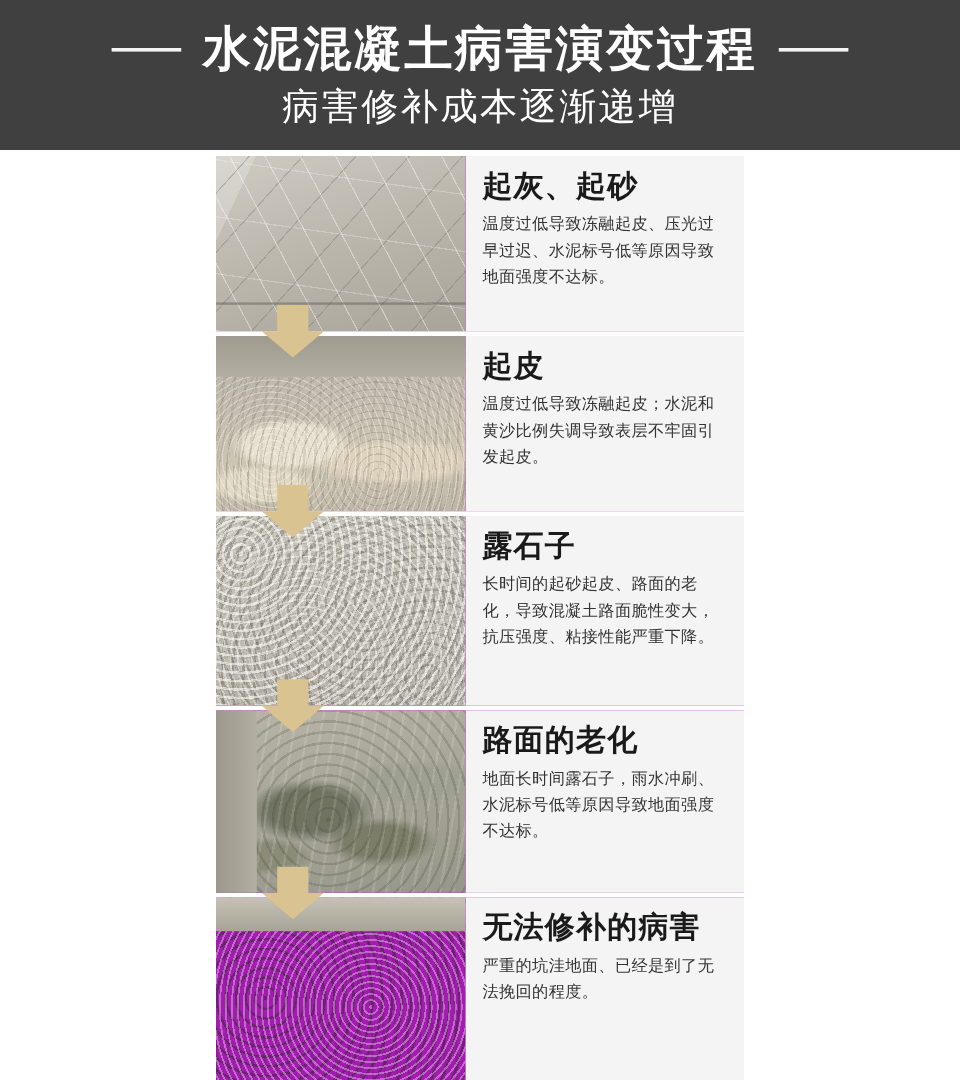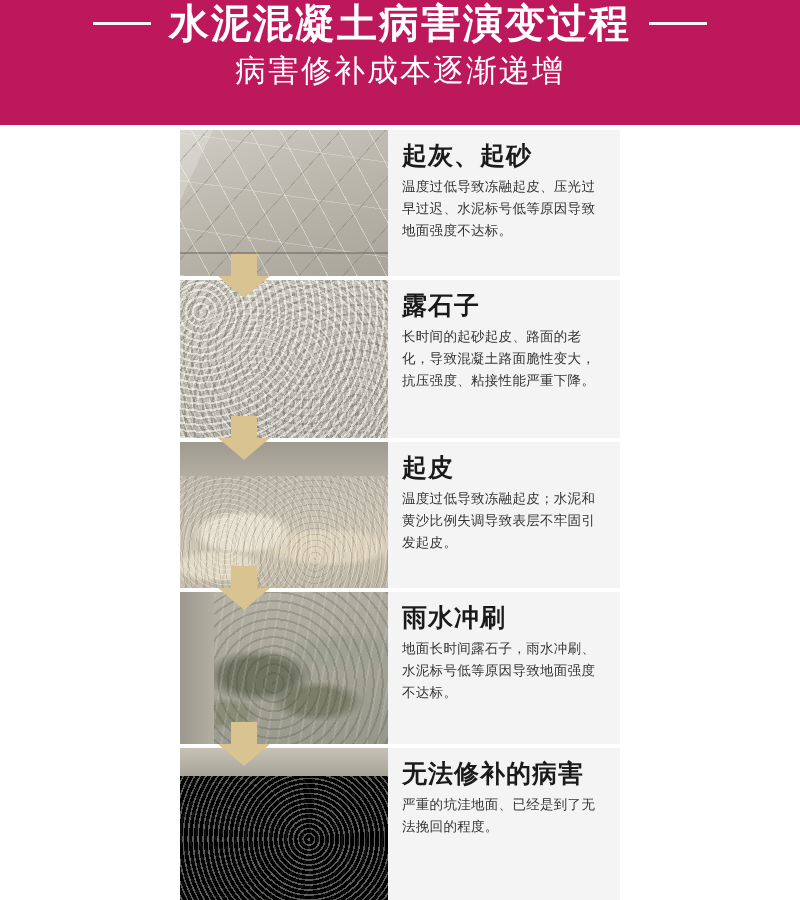--- a/index.html
+++ b/index.html
@@ -18,25 +18,26 @@
     width: 800px;
     height: 900px;
     background: #ffffff;
   }
 
   
   .header {
     position: relative;
     width: 800px;
     height: 125px;
-    background: #be185d;
+    background: #404040;
     display: flex;
     flex-direction: column;
     align-items: center;
     justify-content: flex-start;
+    padding-top: 18px;
     box-sizing: border-box;
   }
   .title-row {
     display: flex;
     align-items: center;
     justify-content: center;
     gap: 18px;
     width: 100%;
   }
   .rule {
@@ -71,21 +72,21 @@
     box-sizing: border-box;
   }
   .step {
     position: relative;
     width: 440px;
     margin: 0 auto 4px auto;
     height: 146px;
     display: flex;
     flex-direction: row;
     align-items: stretch;
-    background: #000000;
+    background: #a21caf;
   }
   .thumb {
     width: 208px;
     height: 146px;
     flex: 0 0 208px;
     position: relative;
     overflow: hidden;
   }
   .txt {
     flex: 1 1 auto;
@@ -256,56 +257,56 @@
         <div class="step-title">起灰、起砂</div>
         <div class="step-desc">温度过低导致冻融起皮、压光过早过迟、水泥标号低等原因导致地面强度不达标。</div>
       </div>
       <div class="arrow" style="bottom:-22px;">
         <svg width="52" height="44" viewBox="0 0 52 44" aria-hidden="true">
           <polygon points="13,0 39,0 39,22 52,22 26,44 0,22 13,22" fill="#d9c391"></polygon>
         </svg>
       </div>
     </div>
 
-    <div class="step" style="height:158px;">
-      <div class="thumb" style="height:158px;">
-        <div class="ph ph3"></div>
-      </div>
-      <div class="txt">
-        <div class="step-title">露石子</div>
-        <div class="step-desc">长时间的起砂起皮、路面的老化，导致混凝土路面脆性变大，抗压强度、粘接性能严重下降。</div>
+    <div class="step">
+      <div class="thumb">
+        <div class="ph ph2"></div>
+      </div>
+      <div class="txt">
+        <div class="step-title">起皮</div>
+        <div class="step-desc">温度过低导致冻融起皮；水泥和黄沙比例失调导致表层不牢固引发起皮。</div>
       </div>
       <div class="arrow" style="bottom:-22px;">
         <svg width="52" height="44" viewBox="0 0 52 44" aria-hidden="true">
           <polygon points="13,0 39,0 39,22 52,22 26,44 0,22 13,22" fill="#d9c391"></polygon>
         </svg>
       </div>
     </div>
 
-    <div class="step">
-      <div class="thumb">
-        <div class="ph ph2"></div>
-      </div>
-      <div class="txt">
-        <div class="step-title">起皮</div>
-        <div class="step-desc">温度过低导致冻融起皮；水泥和黄沙比例失调导致表层不牢固引发起皮。</div>
+    <div class="step" style="height:158px;">
+      <div class="thumb" style="height:158px;">
+        <div class="ph ph3"></div>
+      </div>
+      <div class="txt">
+        <div class="step-title">露石子</div>
+        <div class="step-desc">长时间的起砂起皮、路面的老化，导致混凝土路面脆性变大，抗压强度、粘接性能严重下降。</div>
       </div>
       <div class="arrow" style="bottom:-22px;">
         <svg width="52" height="44" viewBox="0 0 52 44" aria-hidden="true">
           <polygon points="13,0 39,0 39,22 52,22 26,44 0,22 13,22" fill="#d9c391"></polygon>
         </svg>
       </div>
     </div>
 
     <div class="step" style="height:152px;">
       <div class="thumb" style="height:152px;">
         <div class="ph ph4"></div>
       </div>
       <div class="txt">
-        <div class="step-title">雨水冲刷</div>
+        <div class="step-title">路面的老化</div>
         <div class="step-desc">地面长时间露石子，雨水冲刷、水泥标号低等原因导致地面强度不达标。</div>
       </div>
       <div class="arrow" style="bottom:-22px;">
         <svg width="52" height="44" viewBox="0 0 52 44" aria-hidden="true">
           <polygon points="13,0 39,0 39,22 52,22 26,44 0,22 13,22" fill="#d9c391"></polygon>
         </svg>
       </div>
     </div>
 
     <div class="step" style="height:152px;margin-bottom:0;">

